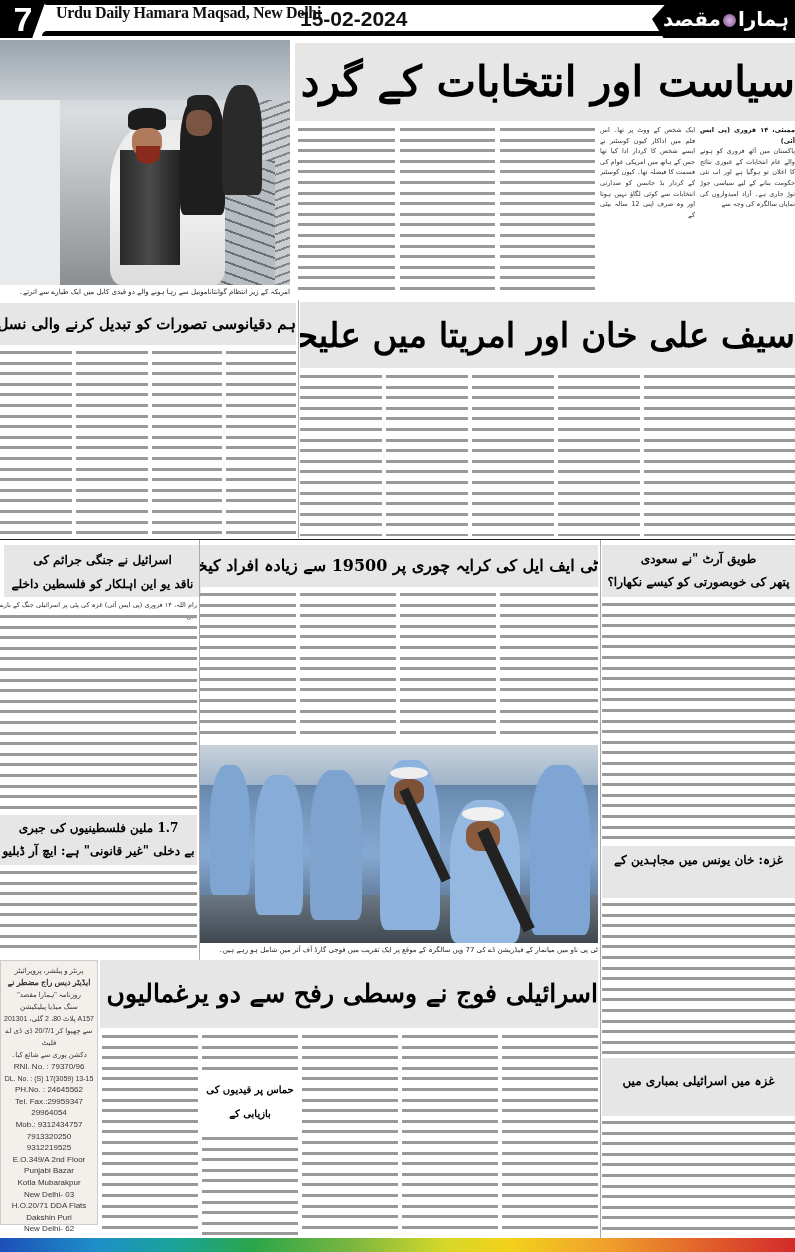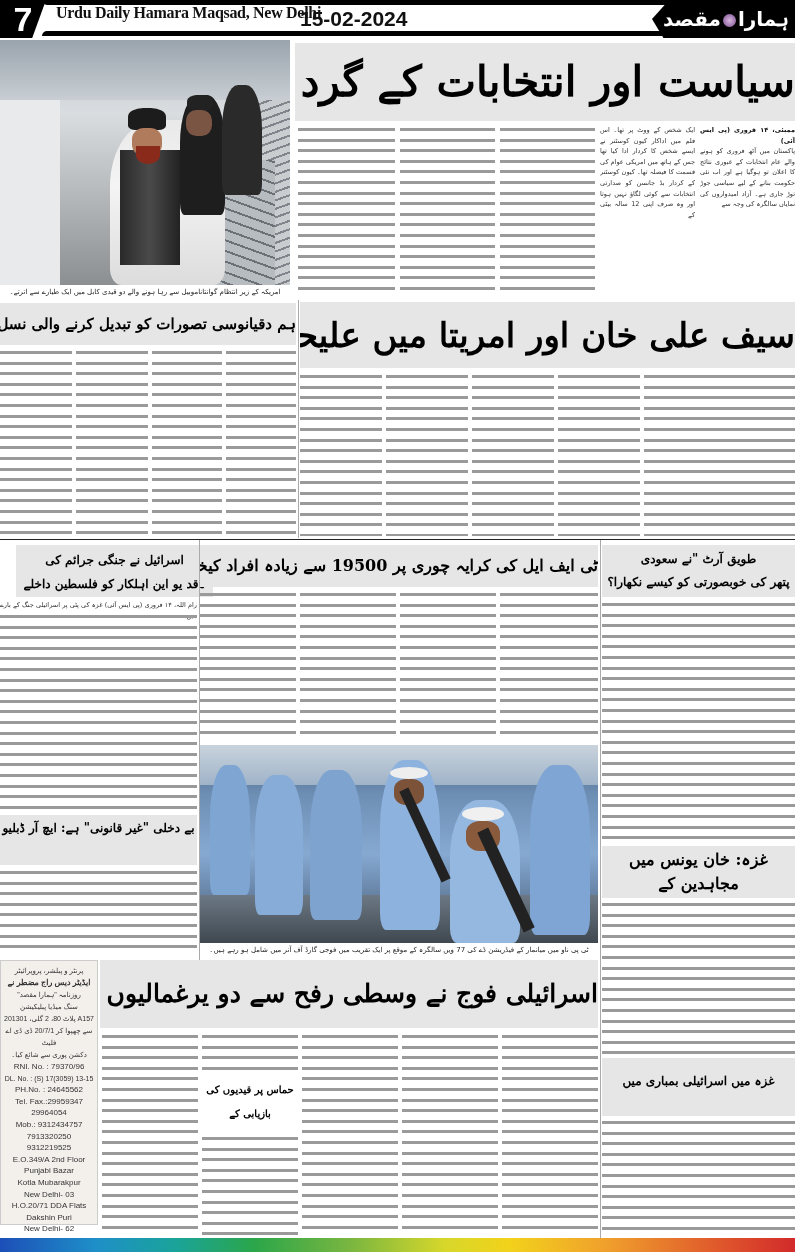--- a/index.html
+++ b/index.html
@@ -16,21 +16,21 @@
 .logo{left:652px;top:0;width:143px;height:38px;background:#000;clip-path:polygon(12% 0,100% 0,100% 100%,8% 100%,0 50%);color:#fff;font-family:"DejaVu Sans",sans-serif;font-weight:bold;font-size:20px;line-height:38px;text-align:right;padding-right:6px;direction:rtl}
 .logo-dot{display:inline-block;width:13px;height:13px;border-radius:50%;background:radial-gradient(#d8b6e0,#7a4d8c);vertical-align:middle;margin:0 2px}
 .hr{background:#222;height:1px}
 
 .hbox{background:#e6e6e6;direction:rtl;text-align:center;font-family:"DejaVu Serif",serif;font-weight:bold;color:#000;overflow:hidden;white-space:nowrap}
 .subhbox{background:#e6e6e6;direction:rtl;text-align:center;font-family:"DejaVu Serif",serif;font-weight:bold;color:#000;overflow:hidden}
 
 .col{direction:rtl;text-align:justify;font-family:"DejaVu Sans",sans-serif;font-size:6.5px;line-height:10.6px;color:#333;overflow:hidden}
 .col::before{content:"";}
 .lines{position:absolute;inset:0;background:repeating-linear-gradient(to bottom,transparent 0,transparent 3px,#9a9a9a 3px,#9a9a9a 6px,transparent 6px,transparent 10.6px)}
-.caption{direction:rtl;text-align:center;font-size:7px;line-height:12px;color:#222;overflow:hidden;white-space:nowrap}
+.caption{direction:rtl;text-align:right;font-size:7px;line-height:12px;color:#222;overflow:hidden;white-space:nowrap}
 
 .photo1{background:linear-gradient(180deg,#bfc6cc 0%,#d9dde0 30%,#b8bcbf 60%,#8c8f92 100%)}
 .photo2{background:linear-gradient(180deg,#3f5a7a 0%,#6e8fb4 25%,#86a9d2 55%,#5f7a9a 80%,#3c4a58 100%)}
 .imp{left:0;top:960px;width:98px;height:265px;background:#f3f0ec;border:1px solid #ccc;font-family:"Liberation Sans",sans-serif;font-size:8px;line-height:11.6px;text-align:center;color:#333;padding-top:4px}
 .imp .ur{direction:rtl;font-size:7px;line-height:12px}
 .rainbow{left:0;top:1238px;width:795px;height:14px;background:linear-gradient(90deg,#1d4fb8 0%,#1e8fc8 12%,#1aa39a 22%,#2ba64a 32%,#79b640 44%,#d7d72a 56%,#f2d21b 64%,#f0a12c 76%,#e05a2c 90%,#d22a2a 100%)}
 .vr{background:#aaa;width:1px}
 .person{border-radius:40% 40% 10% 10%}
 </style>
 </head>
@@ -110,30 +110,31 @@
   </div>
 <div class="abs col" style="left:558px;top:372px;width:82px;height:164px">
     <div class="lines"></div>
   </div>
 <div class="abs col" style="left:644px;top:372px;width:151px;height:164px">
     <div class="lines"></div>
   </div>
 
 <div class="abs hr" style="left:0;top:539px;width:795px"></div>
 
-<div class="abs subhbox" style="left:16px;top:545px;width:197px;height:52px;font-size:12px;line-height:24px;padding-top:3px">
+<div class="abs subhbox" style="left:4px;top:545px;width:197px;height:52px;font-size:12px;line-height:24px;padding-top:3px">
   <div>اسرائیل نے جنگی جرائم کی</div>
   <div>ناقد یو این اہلکار کو فلسطین داخلے سے روک دیا</div>
 </div>
 <div class="abs col" style="left:0;top:600px;width:197px;height:212px">
   <div>رام اللہ، ۱۴ فروری (پی ایس آئی) غزہ کی پٹی پر اسرائیلی جنگ کے بارے میں</div>
   <div class="lines" style="top:12px"></div>
 </div>
 
 <div class="abs subhbox" style="left:0;top:815px;width:197px;height:50px;font-size:12px;line-height:23px;padding-top:2px">
+  <div>1.7 ملین فلسطینیوں کی جبری</div>
   <div>بے دخلی "غیر قانونی" ہے: ایچ آر ڈبلیو</div>
 </div>
 <div class="abs col" style="left:0;top:868px;width:197px;height:88px">
     <div class="lines"></div>
   </div>
 
 <div class="abs hbox" style="left:200px;top:545px;width:398px;height:42px;font-size:16px;line-height:42px">ٹی ایف ایل کی کرایہ چوری پر 19500 سے زیادہ افراد کیخلاف قانونی کارروائی</div>
 <div class="abs col" style="left:200px;top:590px;width:96px;height:150px">
     <div class="lines"></div>
   </div>
@@ -166,21 +167,21 @@
 <div class="abs caption" style="left:200px;top:944px;width:398px;height:12px">ٹی پی ناو میں میانمار کے فیڈریشن ڈے کی 77 ویں سالگرہ کے موقع پر ایک تقریب میں فوجی گارڈ آف آنر میں شامل ہو رہے ہیں۔</div>
 
 <div class="abs subhbox" style="left:602px;top:545px;width:193px;height:52px;font-size:12px;line-height:23px;padding-top:3px">
   <div>طویق آرٹ "نے سعودی</div>
   <div>پتھر کی خوبصورتی کو کیسے نکھارا؟</div>
 </div>
 <div class="abs col" style="left:602px;top:600px;width:193px;height:240px">
     <div class="lines"></div>
   </div>
 
-<div class="abs subhbox" style="left:602px;top:846px;width:193px;height:52px;font-size:16px;line-height:24px;padding-top:2px">
+<div class="abs subhbox" style="left:602px;top:846px;width:193px;height:52px;font-size:12px;line-height:24px;padding-top:2px">
   <div>غزہ: خان یونس میں مجاہدین کے</div>
 </div>
 <div class="abs col" style="left:602px;top:900px;width:193px;height:155px">
     <div class="lines"></div>
   </div>
 
 <div class="abs subhbox" style="left:602px;top:1058px;width:193px;height:58px;font-size:12px;line-height:26px;padding-top:10px">
   <div>غزہ میں اسرائیلی بمباری میں</div>
 </div>
 <div class="abs col" style="left:602px;top:1118px;width:193px;height:118px">

